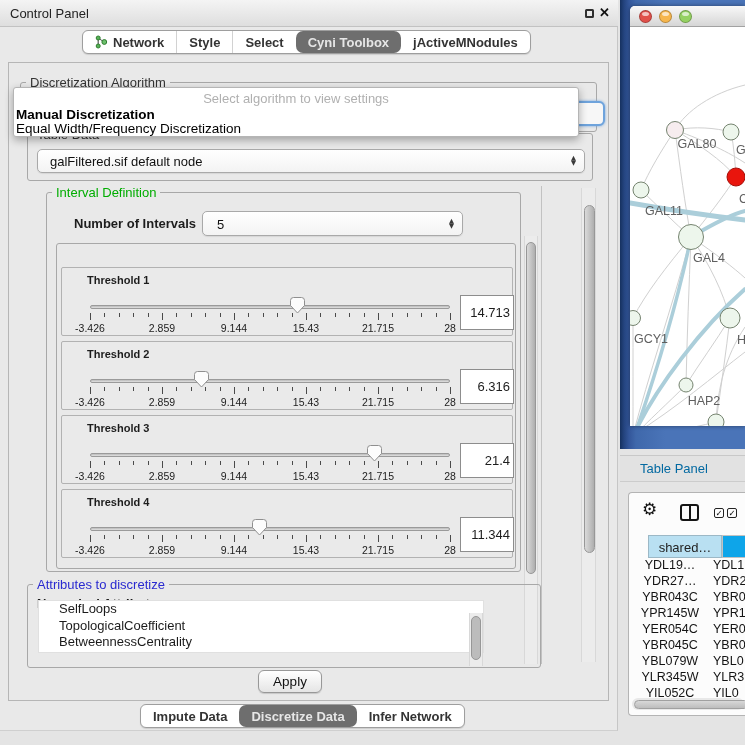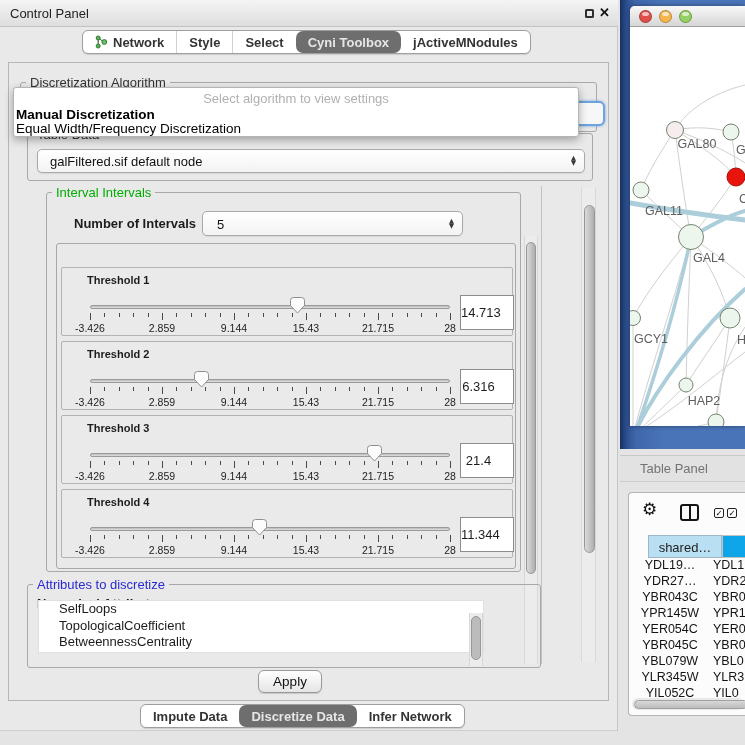--- a/index.html
+++ b/index.html
@@ -99,22 +99,22 @@
   .slider-zone { position:absolute; left:28px; top:0; width:360px; height:69px; }
   .track { position:absolute; left:0; top:37px; width:360px; height:4px;
         background:linear-gradient(#b9b9b9,#e2e2e2); border:1px solid #9a9a9a; border-radius:3px; }
   .thumb { position:absolute; top:29px; width:15px; height:17px; }
   .ticks { position:absolute; left:0; top:45px; width:360px; height:8px; }
   .tick { position:absolute; top:0; width:1px; height:4px; background:#4a4a4a; }
   .tick.major { height:7px; }
   .tick-labels { position:absolute; left:0; top:54px; width:360px; height:13px; }
   .tick-label { position:absolute; transform:translateX(-50%); font-size:10.5px; font-weight:400; color:#1c1c1c; white-space:nowrap; }
   .th-value { position:absolute; left:398px; top:27px; width:54px; height:35px;
-        background:#fff; border:1px solid #8d8d8d; font-size:13px; text-align:center;
-        line-height:33px; padding-right:17px; }
+        background:#fff; border:1px solid #8d8d8d; font-size:13px; text-align:right;
+        line-height:33px; padding-right:3px; }
 
   
   .attr-group { left:27px; top:584px; width:514px; height:84px; }
   .attr-title { left:33px; top:577px; }
   .attr-subtitle { position:absolute; left:37px; top:596px; font-size:13px; font-weight:700; }
   .attr-list { position:absolute; left:38px; top:600px; width:446px; height:53px;
         background:#fff; border:1px solid #e0e0e0; overflow:hidden; }
   .attr-item { font-size:13px; color:#1b1b1b; padding-left:20px; line-height:16.5px; white-space:nowrap; }
   .attr-sb { left:469px; top:613px; width:14px; height:53px; }
   .attr-sb .sb-thumb { left:1px; top:3px; width:10px; height:44px; background:#bcbcbc; }
@@ -140,21 +140,21 @@
   .tl.yellow { left:29px; background:var(--traffic-yellow,#f6b64d); }
   .tl.green  { left:49px; background:var(--traffic-green,#95d162); }
   .netsvg { position:absolute; left:0; top:21px; }
   .edges path { fill:none; stroke:var(--edge,#d0d0d0); stroke-width:1; }
   .edges-thick path { fill:none; stroke:var(--edge-thick,#abceda); stroke-linecap:round; }
   .nlabels text { font-family:"Liberation Sans",sans-serif; font-size:12.5px; fill:#5f5f5f; }
 
   
   .tp-titlebar { left:620px; top:455px; width:125px; height:27px; background:#e2e2e2;
         border-top:1px solid #c8c8c8; border-bottom:1px solid #cccccc; }
-  .tp-title { position:absolute; left:20px; top:0; line-height:26px; font-size:13px; color:#737373; }
+  .tp-title { position:absolute; left:20px; top:0; line-height:26px; font-size:13px; color:#0369a1; }
   .tpanel { left:628px; top:492px; width:117px; height:224px; background:#fcfcfc;
         border:1px solid #b4b4b4; border-right:none; border-radius:4px 0 0 4px; overflow:hidden; }
   .gear { position:absolute; left:13px; top:7px; font-size:17px; color:#111;
         font-family:"DejaVu Sans", sans-serif; line-height:18px; }
   .split-ico { position:absolute; left:51px; top:11px; width:19px; height:17px;
         border:2px solid #151515; border-radius:3px; }
   .split-ico::after { content:""; position:absolute; left:6.5px; top:0; width:2px; height:13px; background:#151515; }
   .cb { position:absolute; top:15px; width:10px; height:10px; border:1.5px solid #222;
         border-radius:2px; font-size:8.5px; line-height:8px; text-align:center; color:#111; }
   .cb.c1 { left:85px; } .cb.c2 { left:98px; }
@@ -233,21 +233,21 @@
 
   <div class="vline" style="left:541px; top:186px; height:478px;"></div>
   <div class="sb-track" style="left:524px; top:236px; width:14px; height:428px;">
     <div class="sb-thumb" style="left:1px; top:6px; width:10px; height:332px;"></div>
   </div>
   <div class="sb-track" style="left:581px; top:188px; width:15px; height:474px;">
     <div class="sb-thumb" style="left:2px; top:17px; width:11px; height:348px;"></div>
   </div>
 
   <div class="group interval-group"></div>
-  <span class="gtitle green abs interval-title">Interval Intervals</span>
+  <span class="gtitle green abs interval-title">Interval Definition</span>
   <span class="noi-label">Number of Intervals</span>
   <div class="combo noi-combo">
     <span class="combo-text">5</span>
     <span class="spinner">
       <span>▲</span>
         <span>▼</span>
     </span>
   </div>
   <div class="group thr-group"></div>
   <div id="thr-rows" class="abs" style="left:0;top:0;">

